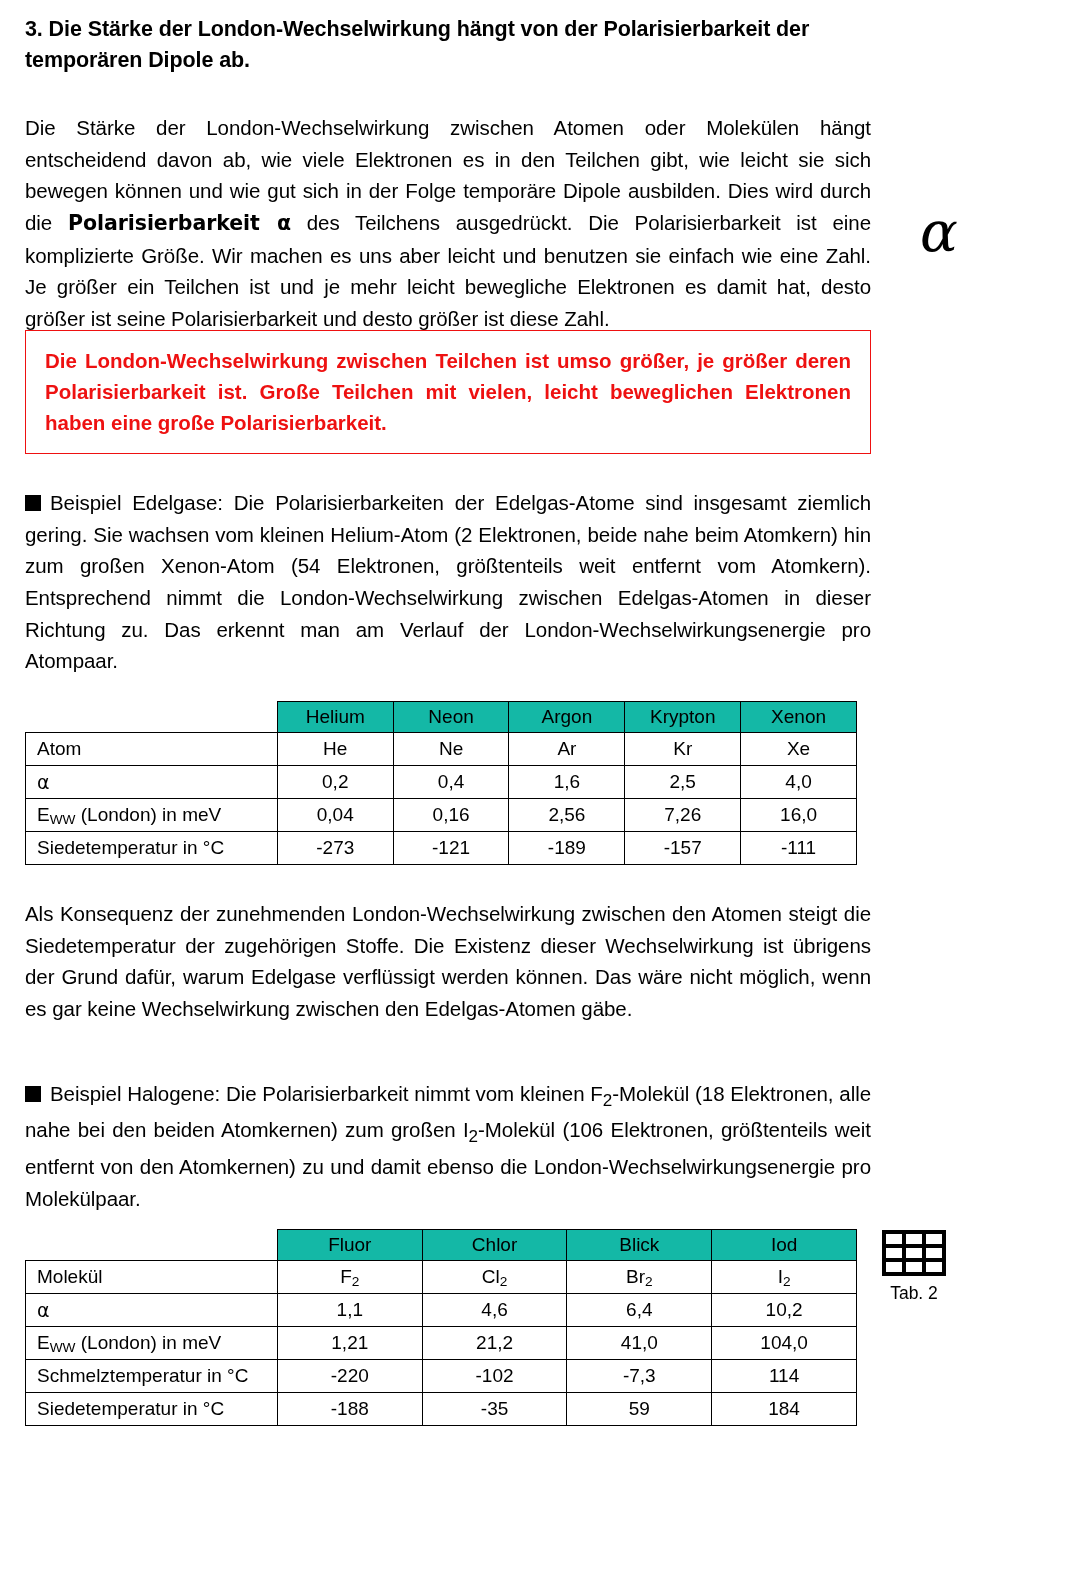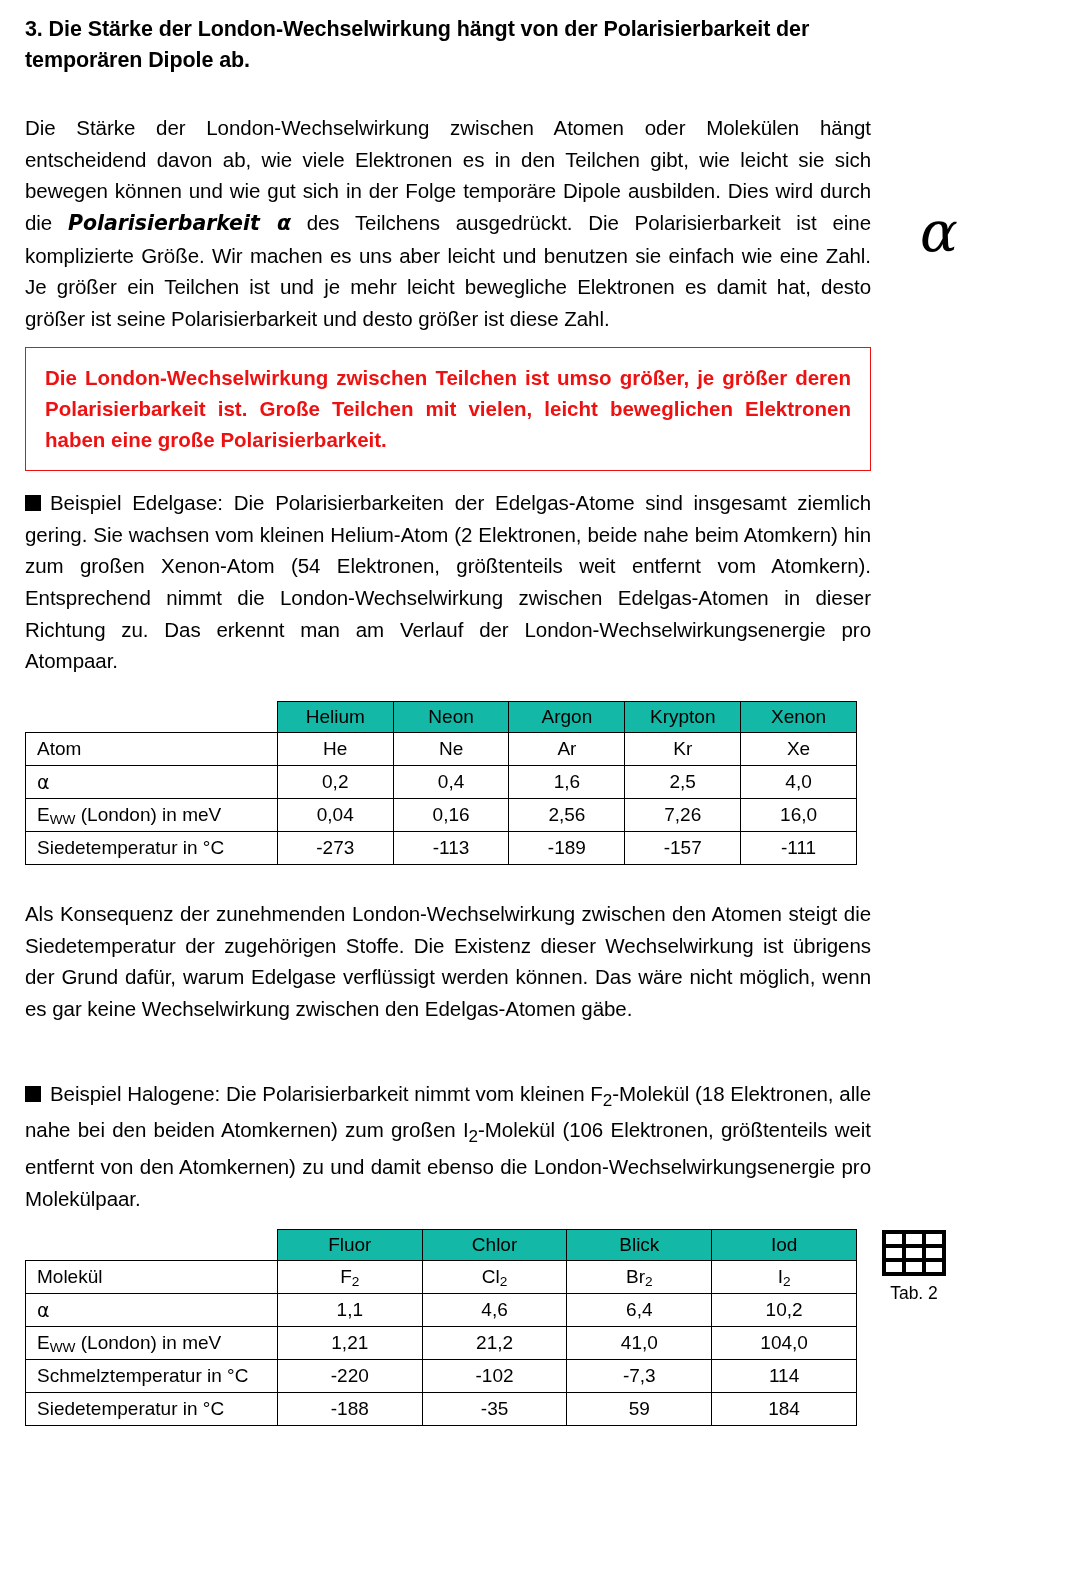--- a/index.html
+++ b/index.html
@@ -36,21 +36,21 @@
   }
 
   
   .para {
     position: absolute;
     font-size: 20.5px;
     line-height: 1.545;
     text-align: justify;
     letter-spacing: -0.05px;
   }
-  .para b { font-weight: bold; font-style: italic; }
+  .para b { font-weight: bold; }
   .greek { font-family: "DejaVu Sans", sans-serif; }
 
   #para-intro  { left: 25px; top: 112px;  width: 846px; }
   #para-noble  { left: 25px; top: 487px;  width: 846px; }
   #para-conseq { left: 25px; top: 898px;  width: 846px; }
   #para-halo   { left: 25px; top: 1078px; width: 846px; }
   #para-final  { left: 25px; top: 1453px; width: 846px; }
 
   
   .bullet-sq {
@@ -71,21 +71,21 @@
     font-style: italic;
     font-size: 56px;
     line-height: 1;
     font-weight: 500;
   }
 
   
   .redbox {
     position: absolute;
     left: 25px;
-    top: 347px;
+    top: 330px;
     width: 846px;
     box-sizing: border-box;
     border: 1.5px solid #ee1111;
     padding: 14px 19px 15px 19px;
   }
   .redbox p {
     margin: 0;
     color: #ee1111;
     font-size: 20.5px;
     font-weight: bold;
@@ -224,21 +224,21 @@
         <td class="rowlabel"><span>E</span><sub>WW</sub><span> (London) in meV</span></td>
         <td>0,04</td>
         <td>0,16</td>
         <td>2,56</td>
         <td>7,26</td>
         <td>16,0</td>
       </tr>
       <tr>
         <td class="rowlabel">Siedetemperatur in °C</td>
         <td>-273</td>
-        <td>-113</td>
+        <td>-121</td>
         <td>-189</td>
         <td>-157</td>
         <td>-111</td>
       </tr>
     </tbody>
   </table>
 
 
   <div class="para" id="para-conseq">Als Konsequenz der zunehmenden London-Wechselwirkung zwischen den Atomen steigt die Siedetemperatur der zugehörigen Stoffe. Die Existenz dieser Wechselwirkung ist übrigens der Grund dafür, warum Edelgase verflüssigt werden können. Das wäre nicht möglich, wenn es gar keine Wechselwirkung zwischen den Edelgas-Atomen gäbe.</div>
 

